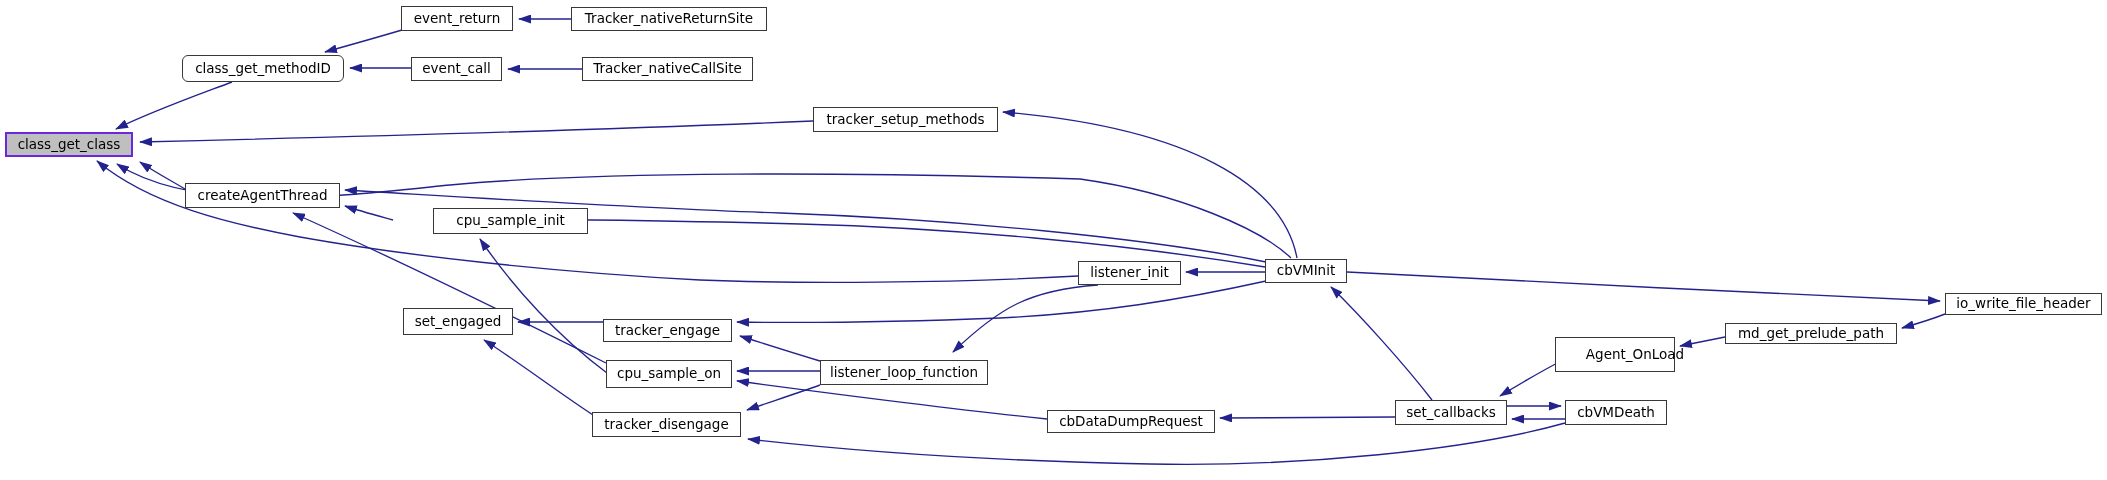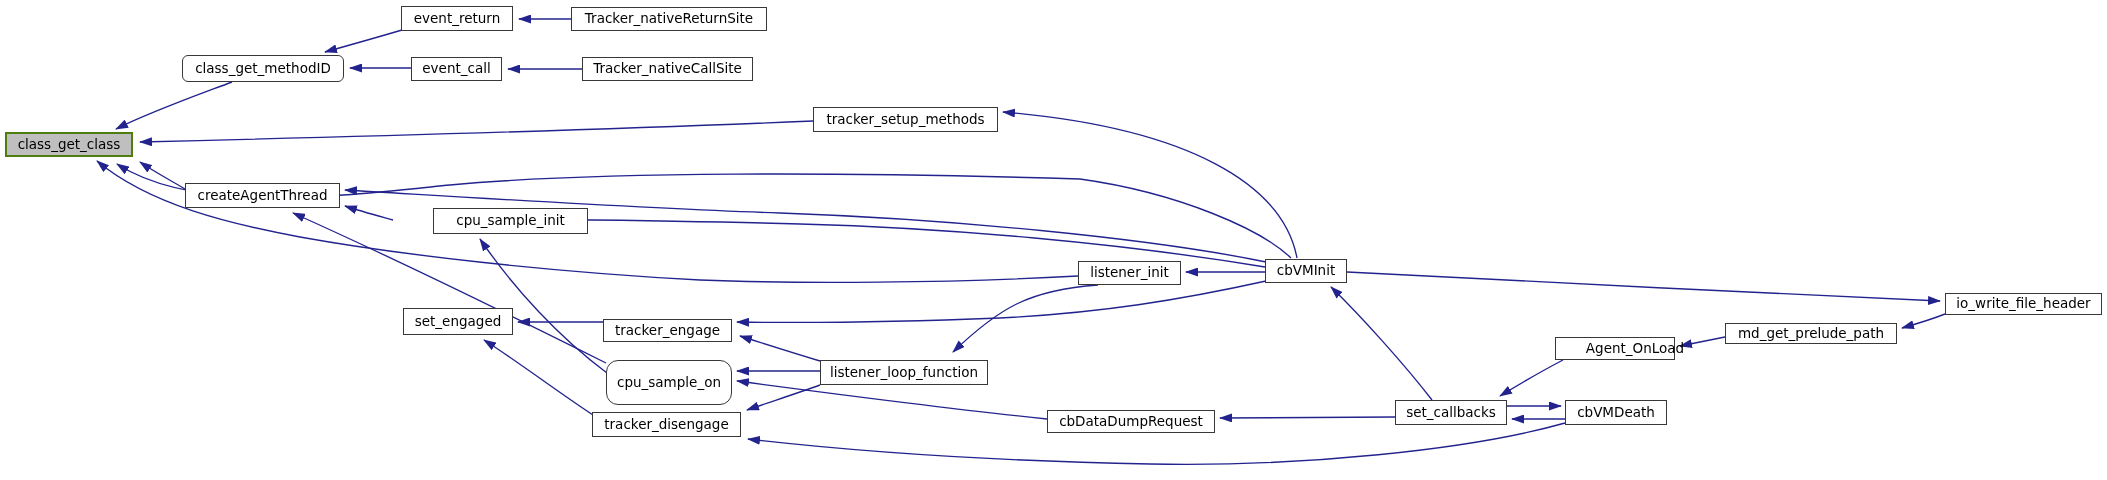--- a/index.html
+++ b/index.html
@@ -29,21 +29,21 @@
     font-size: 13.5px;
     line-height: 1;
     display: flex;
     align-items: center;
     justify-content: center;
     white-space: nowrap;
     cursor: pointer;
   }
   .node.root {
     background: #bfbfbf;
-    border: 2px solid #4d7c0f;
+    border: 2px solid #6d28d9;
   }
   .edge {
     fill: none;
     stroke: #23238e;
     stroke-width: 1.35px;
   }
 </style>
 </head>
 <body>
 
@@ -97,23 +97,23 @@
       <div class="node" style="left: 411px; top: 57px; width: 91px; height: 24px;">event_call</div>
       <div class="node" style="left: 571px; top: 7px; width: 196px; height: 24px; text-align: center;">Tracker_nativeReturnSite</div>
       <div class="node" style="left: 582px; top: 57px; width: 171px; height: 24px;">Tracker_nativeCallSite</div>
       <div class="node" style="left: 813px; top: 107px; width: 185px; height: 25px;">tracker_setup_methods</div>
       <div class="node" style="left: 185px; top: 183px; width: 155px; height: 25px;">createAgentThread</div>
       <div class="node" style="left: 393px; top: 208px; width: 155px; height: 26px; margin-left: 40px;">cpu_sample_init</div>
       <div class="node" style="left: 1078px; top: 261px; width: 103px; height: 24px;">listener_init</div>
       <div class="node" style="left: 1265px; top: 259px; width: 82px; height: 24px;">cbVMInit</div>
       <div class="node" style="left: 403px; top: 308px; width: 110px; height: 27px;">set_engaged</div>
       <div class="node" style="left: 603px; top: 310px; width: 129px; height: 23px; margin-top: 9px;">tracker_engage</div>
-      <div class="node" style="left: 606px; top: 360px; width: 126px; height: 45px; border-radius: 12px;">cpu_sample_on</div>
+      <div class="node" style="left: 606px; top: 360px; width: 126px; height: 28px;">cpu_sample_on</div>
       <div class="node" style="left: 820px; top: 360px; width: 168px; height: 25px;">listener_loop_function</div>
       <div class="node" style="left: 592px; top: 412px; width: 149px; height: 25px;">tracker_disengage</div>
       <div class="node" style="left: 1047px; top: 410px; width: 168px; height: 23px;">cbDataDumpRequest</div>
       <div class="node" style="left: 1395px; top: 400px; width: 112px; height: 25px;">set_callbacks</div>
       <div class="node" style="left: 1565px; top: 400px; width: 102px; height: 25px;">cbVMDeath</div>
-      <div class="node" style="left: 1555px; top: 337px; width: 120px; height: 23px; padding-left: 40px;">Agent_OnLoad</div>
+      <div class="node" style="left: 1555px; top: 337px; width: 120px; height: 35px; padding-left: 40px;">Agent_OnLoad</div>
       <div class="node" style="left: 1725px; top: 323px; width: 172px; height: 21px;">md_get_prelude_path</div>
       <div class="node" style="left: 1945px; top: 293px; width: 157px; height: 22px;">io_write_file_header</div>
     </div>
 </div>
 
 </body></html>

